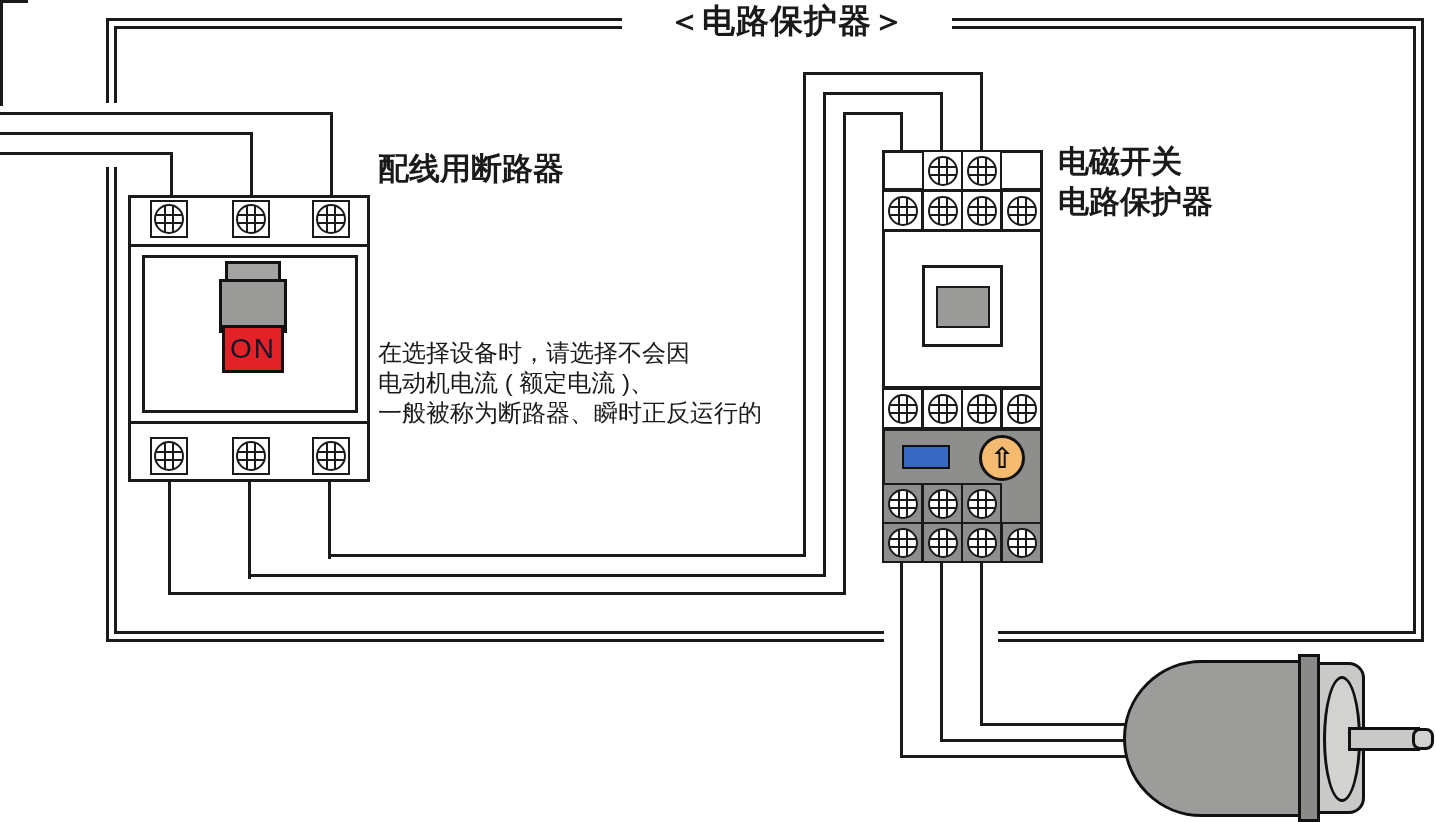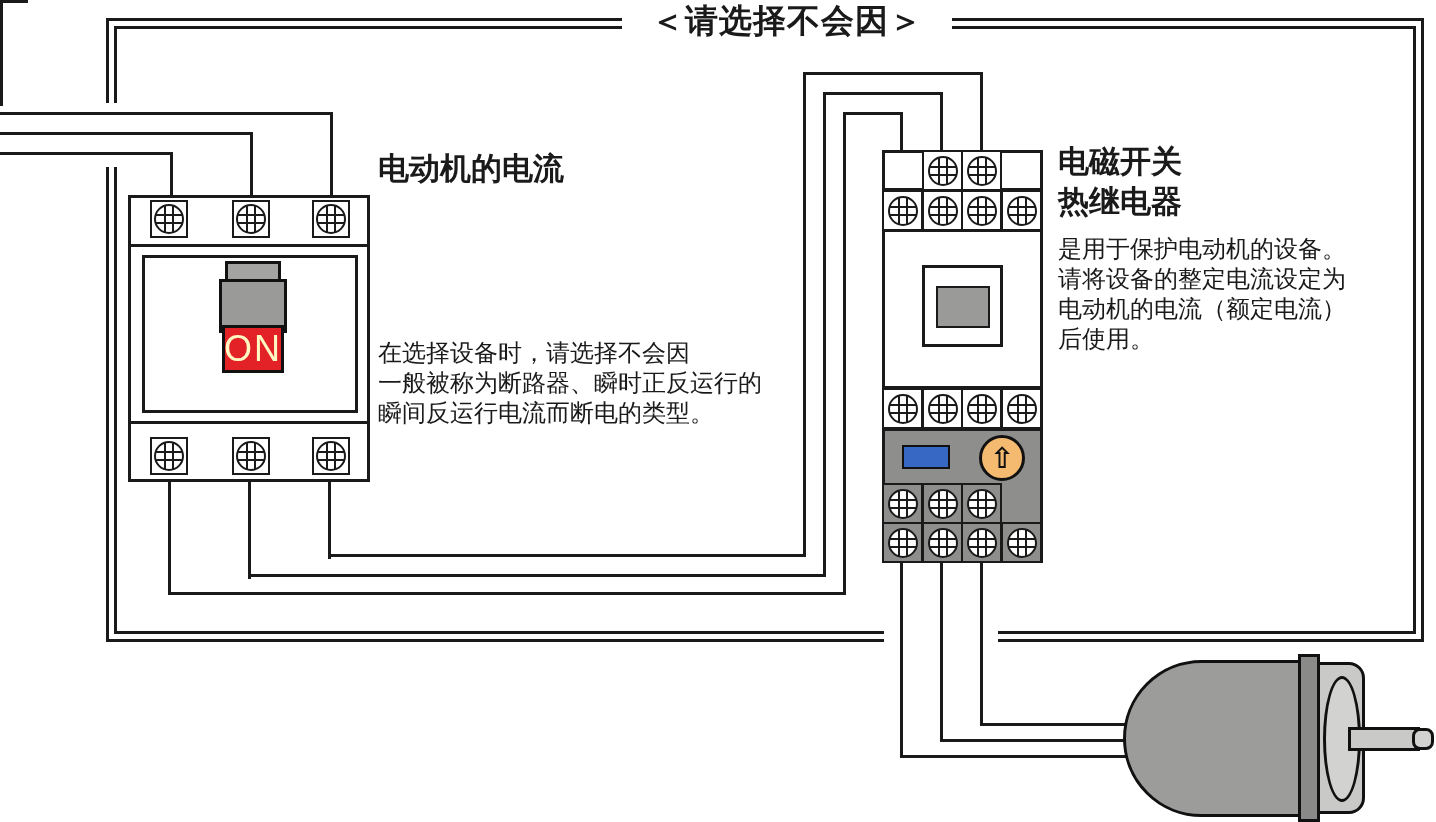--- a/index.html
+++ b/index.html
@@ -28,21 +28,21 @@
     display:flex;align-items:center;justify-content:center;
     font-size:33px;font-weight:700;letter-spacing:1px;white-space:nowrap;
   }
   
   .heading{position:absolute;z-index:6;font-size:31px;font-weight:700;line-height:42px;white-space:nowrap;}
   .para{position:absolute;z-index:6;font-size:24px;font-weight:400;line-height:30px;white-space:nowrap;}
   
   .sw-cap{position:absolute;left:225px;top:261px;width:50px;height:20px;background:#a3a3a1;border:3px solid #111;z-index:5;}
   .sw-body{position:absolute;left:219px;top:279px;width:62px;height:48px;background:#9a9a98;border:3px solid #111;z-index:5;}
   .sw-red{position:absolute;left:222px;top:325px;width:56px;height:42px;background:#e32227;border:3px solid #111;z-index:6;
-          display:flex;align-items:center;justify-content:center;color:#fef9c3;font-size:36px;letter-spacing:2px;}
+          display:flex;align-items:center;justify-content:center;color:#0f172a;font-size:28px;letter-spacing:2px;}
   
   .dial{position:absolute;left:979px;top:435px;width:40px;height:40px;border-radius:50%;background:#f4bb70;border:3px solid #111;
         display:flex;align-items:center;justify-content:center;z-index:6;font-size:29px;font-weight:700;color:#111;line-height:1;}
   .blue-win{position:absolute;left:902px;top:445px;width:48px;height:24px;background:#3668c4;border:2px solid #111;z-index:6;box-sizing:border-box;}
   
   .motor{position:absolute;box-sizing:border-box;border:3px solid #111;z-index:4;}
 </style>
 </head>
 <body>
 
@@ -50,21 +50,21 @@
 
   <div class="artifact" style="left:0;top:0;width:28px;height:3px;"></div>
   <div class="artifact" style="left:0;top:0;width:3px;height:106px;"></div>
 
   <div class="pborder" style="left:106px;top:18px;width:1318px;height:624px;"></div>
   <div class="pborder" style="left:114px;top:26px;width:1302px;height:608px;"></div>
 
   <div class="gap" style="left:101px;top:103px;width:22px;height:64px;"></div>
   <div class="gap" style="left:884px;top:626px;width:114px;height:24px;"></div>
 
-  <div class="title">＜请选择不会因＞</div>
+  <div class="title">＜电路保护器＞</div>
 
   <div class="wire" style="left:0;top:112px;width:333px;height:3px;"></div>
   <div class="wire" style="left:330px;top:112px;width:3px;height:90px;"></div>
   <div class="wire" style="left:0;top:132px;width:253px;height:3px;"></div>
   <div class="wire" style="left:250px;top:132px;width:3px;height:70px;"></div>
   <div class="wire" style="left:0;top:152px;width:173px;height:3px;"></div>
   <div class="wire" style="left:170px;top:152px;width:3px;height:50px;"></div>
 
   <div class="wire" style="left:168px;top:460px;width:3px;height:135px;"></div>
   <div class="wire" style="left:168px;top:592px;width:678px;height:3px;"></div>
@@ -192,32 +192,26 @@
     </div>
 
   <div class="motor" style="left:1123px;top:660px;width:190px;height:157px;background:#9c9c9a;border-radius:82px 0 0 82px;"></div>
   <div class="motor" style="left:1298px;top:654px;width:22px;height:168px;background:#8a8a88;"></div>
   <div class="motor" style="left:1317px;top:662px;width:48px;height:152px;background:#c9c9c7;border-radius:0 16px 16px 0;"></div>
   <div class="motor" style="left:1323px;top:676px;width:38px;height:126px;background:#d2d2d0;border-radius:50%;z-index:5;"></div>
   <div class="motor" style="left:1348px;top:727px;width:72px;height:24px;background:#c9c9c7;z-index:6;"></div>
   <div class="motor" style="left:1412px;top:728px;width:22px;height:22px;background:#d2d2d0;border-radius:8px;z-index:6;"></div>
 
   <div class="heading" style="left:378px;top:148px;">
-    <div>电动机的电流</div>
+    <div>配线用断路器</div>
   </div>
   <div class="para" style="left:378px;top:338px;">
     <div>在选择设备时，请选择不会因</div>
+    <div>电动机电流 ( 额定电流 )、</div>
     <div>一般被称为断路器、瞬时正反运行的</div>
-    <div>瞬间反运行电流而断电的类型。</div>
   </div>
 
   <div class="heading" style="left:1058px;top:142px;line-height:40px;">
     <div>电磁开关</div>
-    <div>热继电器</div>
+    <div>电路保护器</div>
   </div>
-  <div class="para" style="left:1058px;top:234px;">
-    <div>是用于保护电动机的设备。</div>
-    <div>请将设备的整定电流设定为</div>
-    <div>电动机的电流（额定电流）</div>
-    <div>后使用。</div>
-  </div>
 
 </div>
 
 </body></html>

